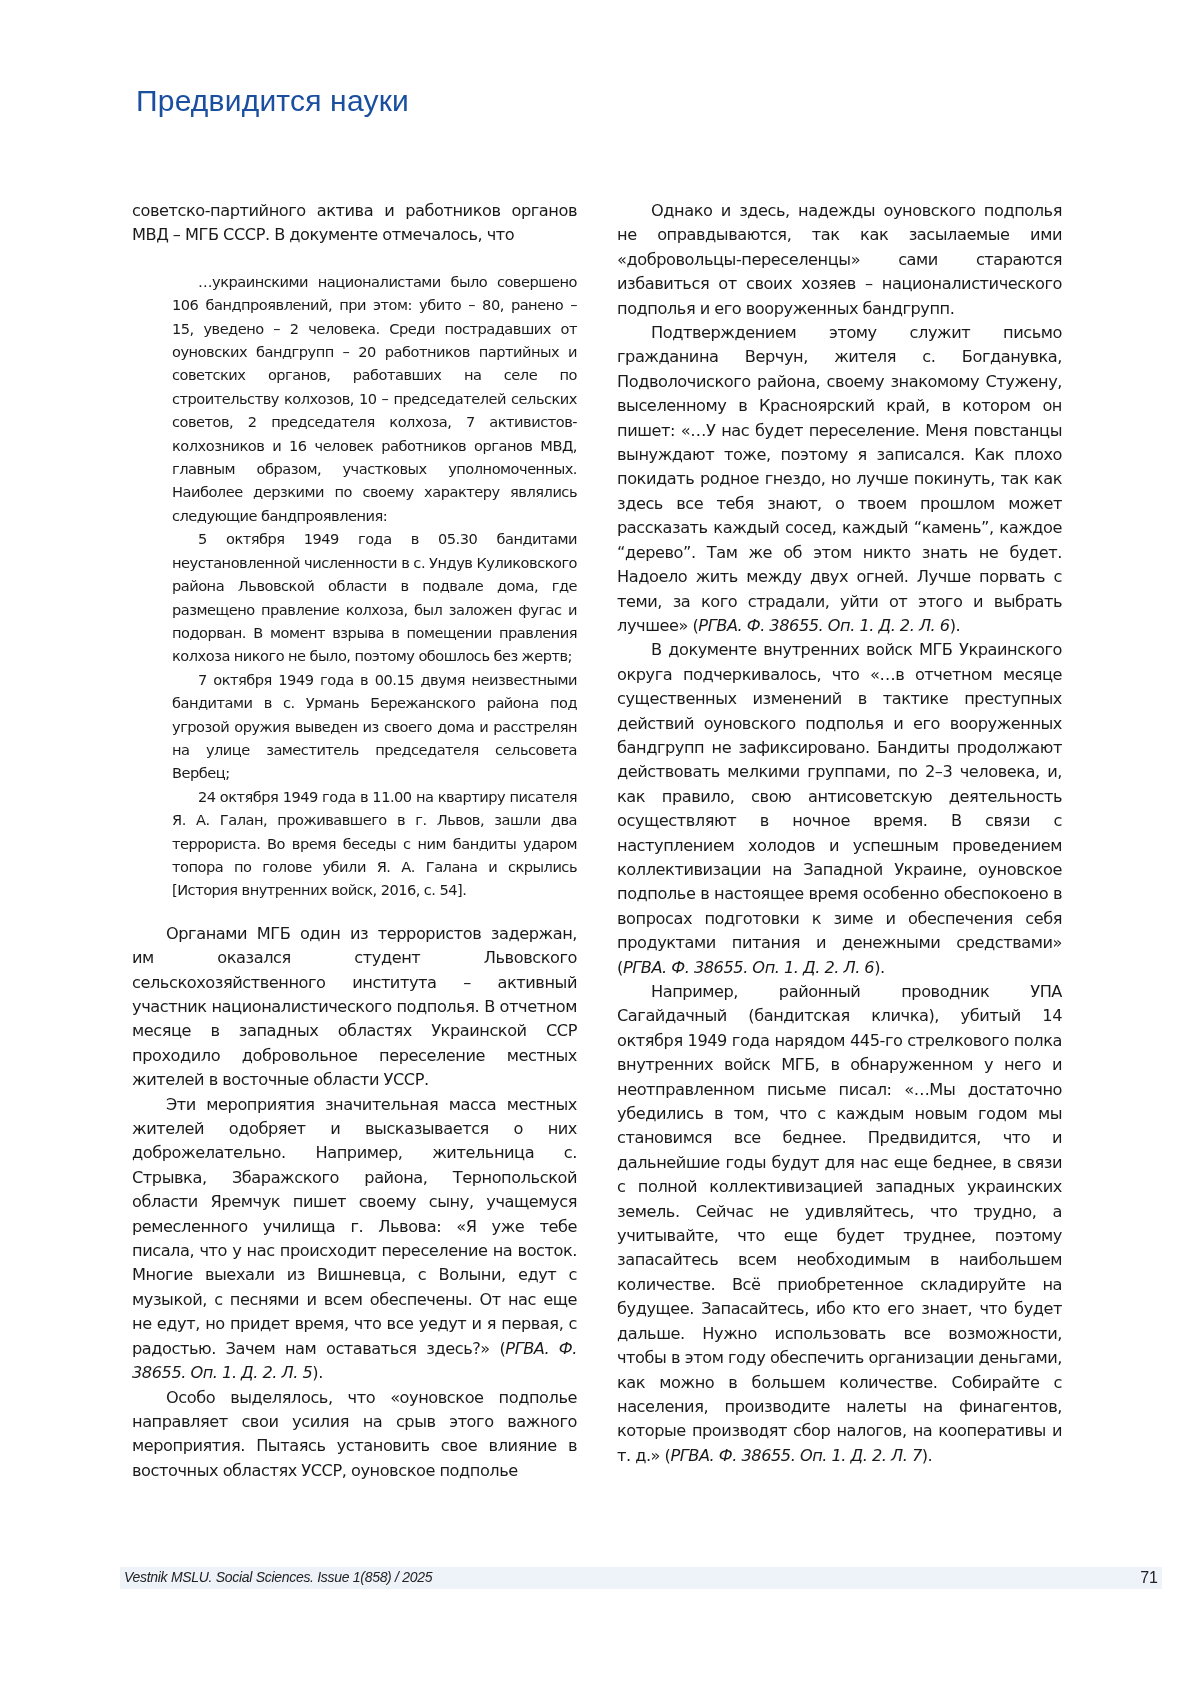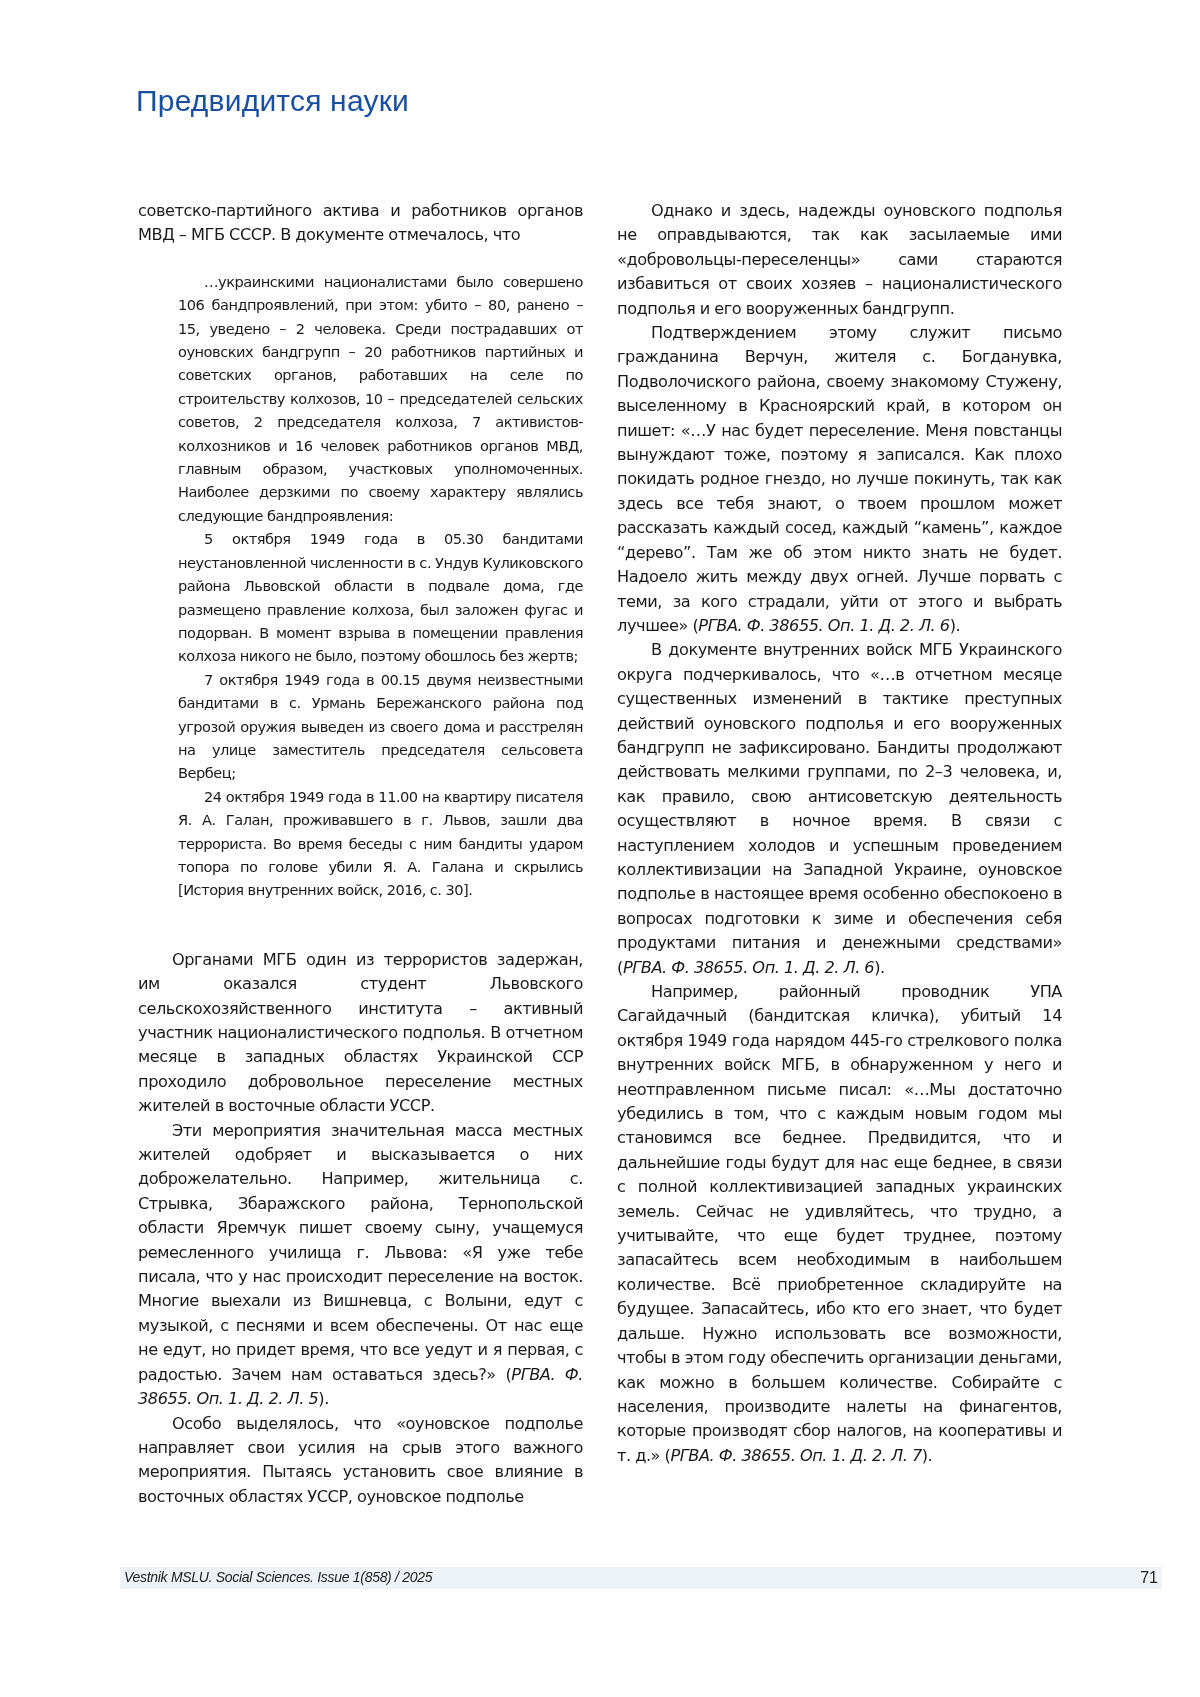--- a/index.html
+++ b/index.html
@@ -2,26 +2,26 @@
 <html><head>
 <meta charset="utf-8">
 <style>
   html, body { margin: 0; padding: 0; background: #ffffff; }
   body { width: 1200px; height: 1697px; position: relative; overflow: hidden;
          font-family: "DejaVu Sans", sans-serif; color: #1a1a1a; }
   .section-title { position: absolute; left: 136px; top: 84px; margin: 0;
          font-family: "Liberation Sans", sans-serif; font-weight: 400;
          font-size: 30px; color: #1a4fa0; letter-spacing: 0.2px; }
   .col { position: absolute; top: 199px; width: 445px; }
-  .col-left { left: 138px; }
+  .col-left { left: 132px; }
   .col-right { left: 617px; }
   .p { margin: 0; font-size: 16.2px; line-height: 24.4px; text-align: justify;
        hyphens: manual; letter-spacing: -0.45px; word-spacing: -0.2px; }
   .p.indent { text-indent: 34px; }
-  .quote { margin: 22px 0 46px 40px; }
+  .quote { margin: 22px 0 20px 40px; }
   .quote .p { font-size: 14.6px; line-height: 23.4px; letter-spacing: -0.5px; }
   .quote .p.indent { text-indent: 26px; }
   .ref { font-style: italic; }
   .footer-bar { position: absolute; left: 120px; top: 1567px; width: 1042px; height: 22px;
        background: #eef3f9; }
   .footer-journal { position: absolute; left: 4px; top: 2px;
        font-family: "Liberation Sans", sans-serif; font-style: italic;
        font-size: 14px; color: #222; letter-spacing: -0.3px; }
   .footer-page { position: absolute; right: 4px; top: 2px;
        font-family: "Liberation Sans", sans-serif; font-size: 16px; color: #222; }
@@ -31,21 +31,21 @@
 
 <h1 class="section-title">Предвидится науки</h1>
 
 <div class="col col-left">
   <p class="p">советско-партийного актива и работников органов МВД – МГБ СССР. В документе отмечалось, что</p>
 
   <div class="quote">
     <p class="p indent">…украинскими националистами было совершено 106 бандпроявлений, при этом: убито – 80, ранено – 15, уведено – 2 человека. Среди пострадавших от оуновских бандгрупп – 20 работников партийных и советских органов, работавших на селе по строительству колхозов, 10 – председателей сельских советов, 2 председателя колхоза, 7 активистов-колхозников и 16 человек работников органов МВД, главным образом, участковых уполномоченных. Наиболее дерзкими по своему характеру являлись следующие бандпроявления:</p>
     <p class="p indent">5 октября 1949 года в 05.30 бандитами неустановленной численности в с. Ундув Куликовского района Львовской области в подвале дома, где размещено правление колхоза, был заложен фугас и подорван. В момент взрыва в помещении правления колхоза никого не было, поэтому обошлось без жертв;</p>
     <p class="p indent">7 октября 1949 года в 00.15 двумя неизвестными бандитами в с. Урмань Бережанского района под угрозой оружия выведен из своего дома и расстрелян на улице заместитель председателя сельсовета Вербец;</p>
-    <p class="p indent">24 октября 1949 года в 11.00 на квартиру писателя Я. А. Галан, проживавшего в г. Львов, зашли два террориста. Во время беседы с ним бандиты ударом топора по голове убили Я. А. Галана и скрылись [История внутренних войск, 2016, с. 30].</p>
+    <p class="p indent">24 октября 1949 года в 11.00 на квартиру писателя Я. А. Галан, проживавшего в г. Львов, зашли два террориста. Во время беседы с ним бандиты ударом топора по голове убили Я. А. Галана и скрылись [История внутренних войск, 2016, с. 54].</p>
   </div>
 
   <p class="p indent">Органами МГБ один из террористов задержан, им оказался студент Львовского сельскохозяйственного института – активный участник националистического подполья. В отчетном месяце в западных областях Украинской ССР проходило добровольное переселение местных жителей в восточные области УССР.</p>
   <p class="p indent"><span>Эти мероприятия значительная масса местных жителей одобряет и высказывается о них доброжелательно. Например, жительница с. Стрывка, Збаражского района, Тернопольской области Яремчук пишет своему сыну, учащемуся ремесленного училища г. Львова: «Я уже тебе писала, что у нас происходит переселение на восток. Многие выехали из Вишневца, с Волыни, едут с музыкой, с песнями и всем обеспечены. От нас еще не едут, но придет время, что все уедут и я первая, с радостью. Зачем нам оставаться здесь?» (</span><span class="ref">РГВА. Ф. 38655. Оп. 1. Д. 2. Л. 5</span><span>).</span></p>
   <p class="p indent">Особо выделялось, что «оуновское подполье направляет свои усилия на срыв этого важного мероприятия. Пытаясь установить свое влияние в восточных областях УССР, оуновское подполье</p>
 </div>
 
 <div class="col col-right">
   <p class="p indent">Однако и здесь, надежды оуновского подполья не оправдываются, так как засылаемые ими «добровольцы-переселенцы» сами стараются избавиться от своих хозяев – националистического подполья и его вооруженных бандгрупп.</p>
   <p class="p indent"><span>Подтверждением этому служит письмо гражданина Верчун, жителя с. Богданувка, Подволочиского района, своему знакомому Стужену, выселенному в Красноярский край, в котором он пишет: «…У нас будет переселение. Меня повстанцы вынуждают тоже, поэтому я записался. Как плохо покидать родное гнездо, но лучше покинуть, так как здесь все тебя знают, о твоем прошлом может рассказать каждый сосед, каждый “камень”, каждое “дерево”. Там же об этом никто знать не будет. Надоело жить между двух огней. Лучше порвать с теми, за кого страдали, уйти от этого и выбрать лучшее» (</span><span class="ref">РГВА. Ф. 38655. Оп. 1. Д. 2. Л. 6</span><span>).</span></p>

